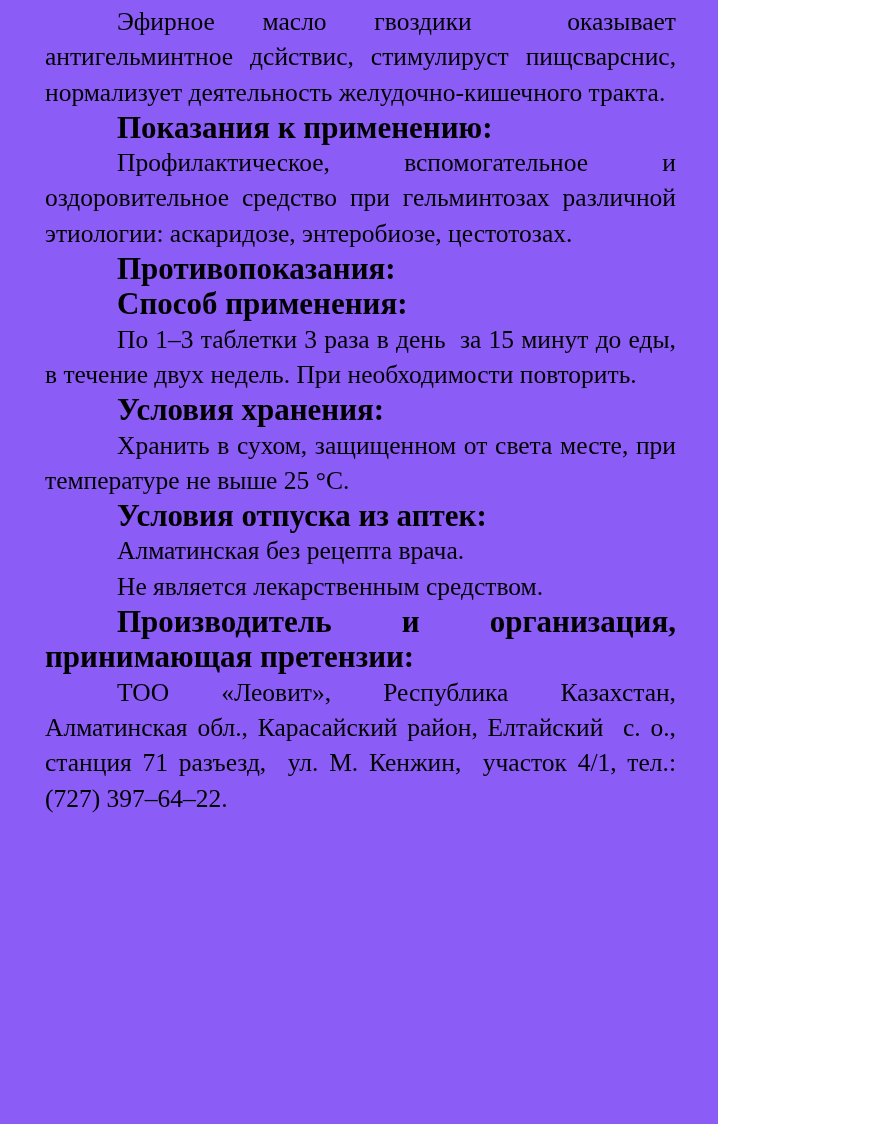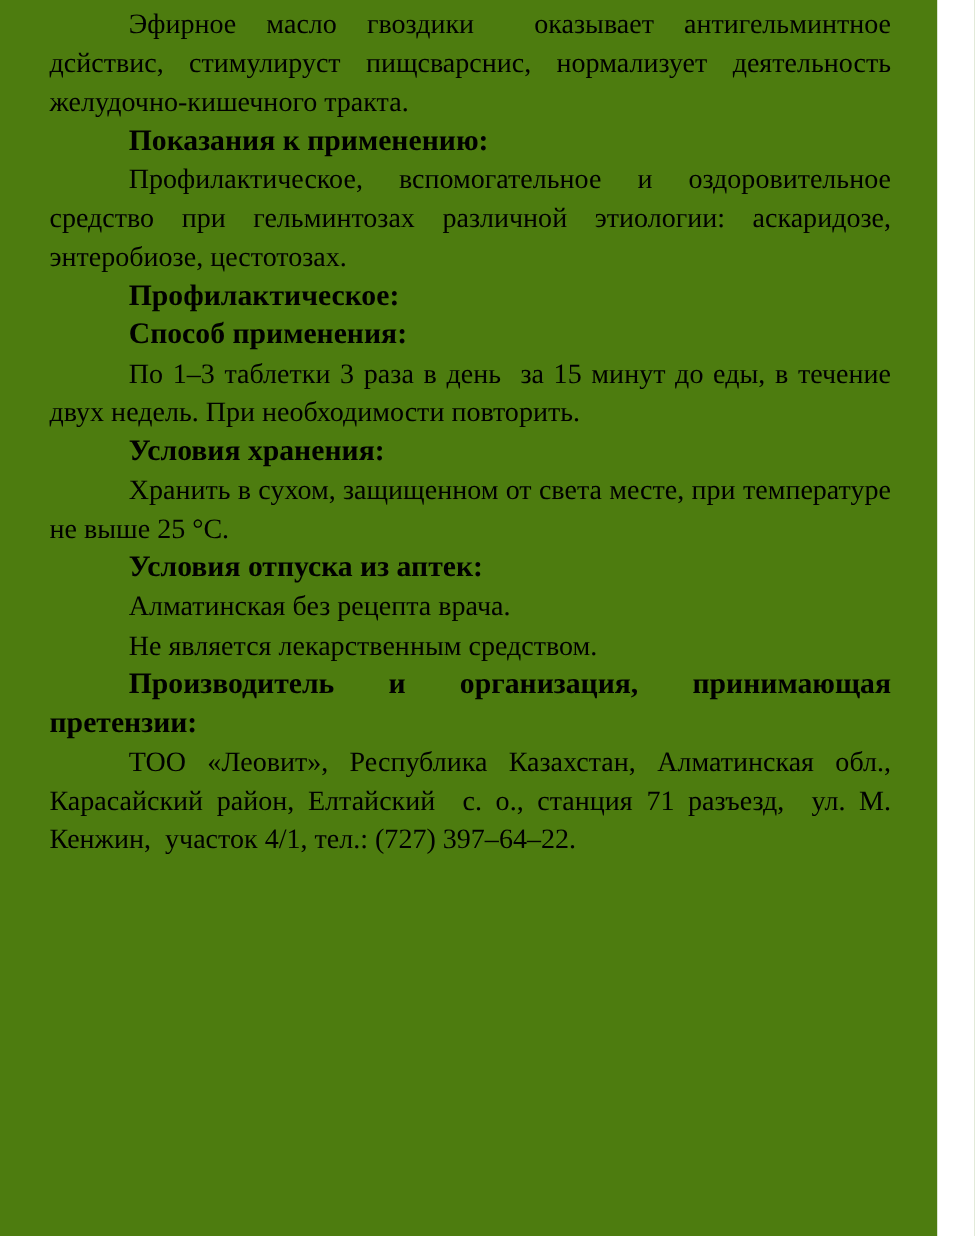--- a/index.html
+++ b/index.html
@@ -11,44 +11,44 @@
   body {
     width: 886px;
     height: 1124px;
     overflow: hidden;
     font-family: "Liberation Serif", "DejaVu Serif", serif;
     color: #000000;
     -webkit-font-smoothing: none;
   }
   .page {
     box-sizing: border-box;
-    width: 852px;
+    width: 718px;
     height: 1124px;
     padding: 4px 42px 0 45px;
-    background: #4d7c0f;
+    background: #8b5cf6;
   }
   
   .para {
     margin: 0;
     font-size: 25.5px;
     line-height: 35.3px;
     text-align: justify;
     text-justify: inter-word;
     text-indent: 72px;
     hyphens: none;
     white-space: pre-wrap;
   }
   
   .para.last-flush {
     text-align-last: left;
   }
   
   .heading {
     margin: 0;
-    font-size: 27px;
+    font-size: 31px;
     line-height: 35.3px;
     font-weight: bold;
     text-align: justify;
     text-justify: inter-word;
     text-indent: 72px;
     white-space: pre-wrap;
   }
   .heading.flush {
     text-align-last: left;
   }
@@ -70,21 +70,21 @@
   <div class="block">
     <p class="para last-flush">Эфирное масло гвоздики  оказывает антигельминтное дсйствис, стимулируст пищсварснис, нормализует деятельность желудочно-кишечного тракта.</p>
   </div>
 
   <div class="block">
     <p class="heading flush">Показания к применению:</p>
     <p class="para last-flush">Профилактическое, вспомогательное и оздоровительное средство при гельминтозах различной этиологии: аскаридозе, энтеробиозе, цестотозах.</p>
   </div>
 
   <div class="block">
-    <p class="heading flush">Профилактическое:</p>
+    <p class="heading flush">Противопоказания:</p>
   </div>
 
   <div class="block">
     <p class="heading flush">Способ применения:</p>
     <p class="para last-flush">По 1–3 таблетки 3 раза в день  за 15 минут до еды, в течение двух недель. При необходимости повторить.</p>
   </div>
 
 
   <div class="block">
     <p class="heading flush">Условия хранения:</p>

